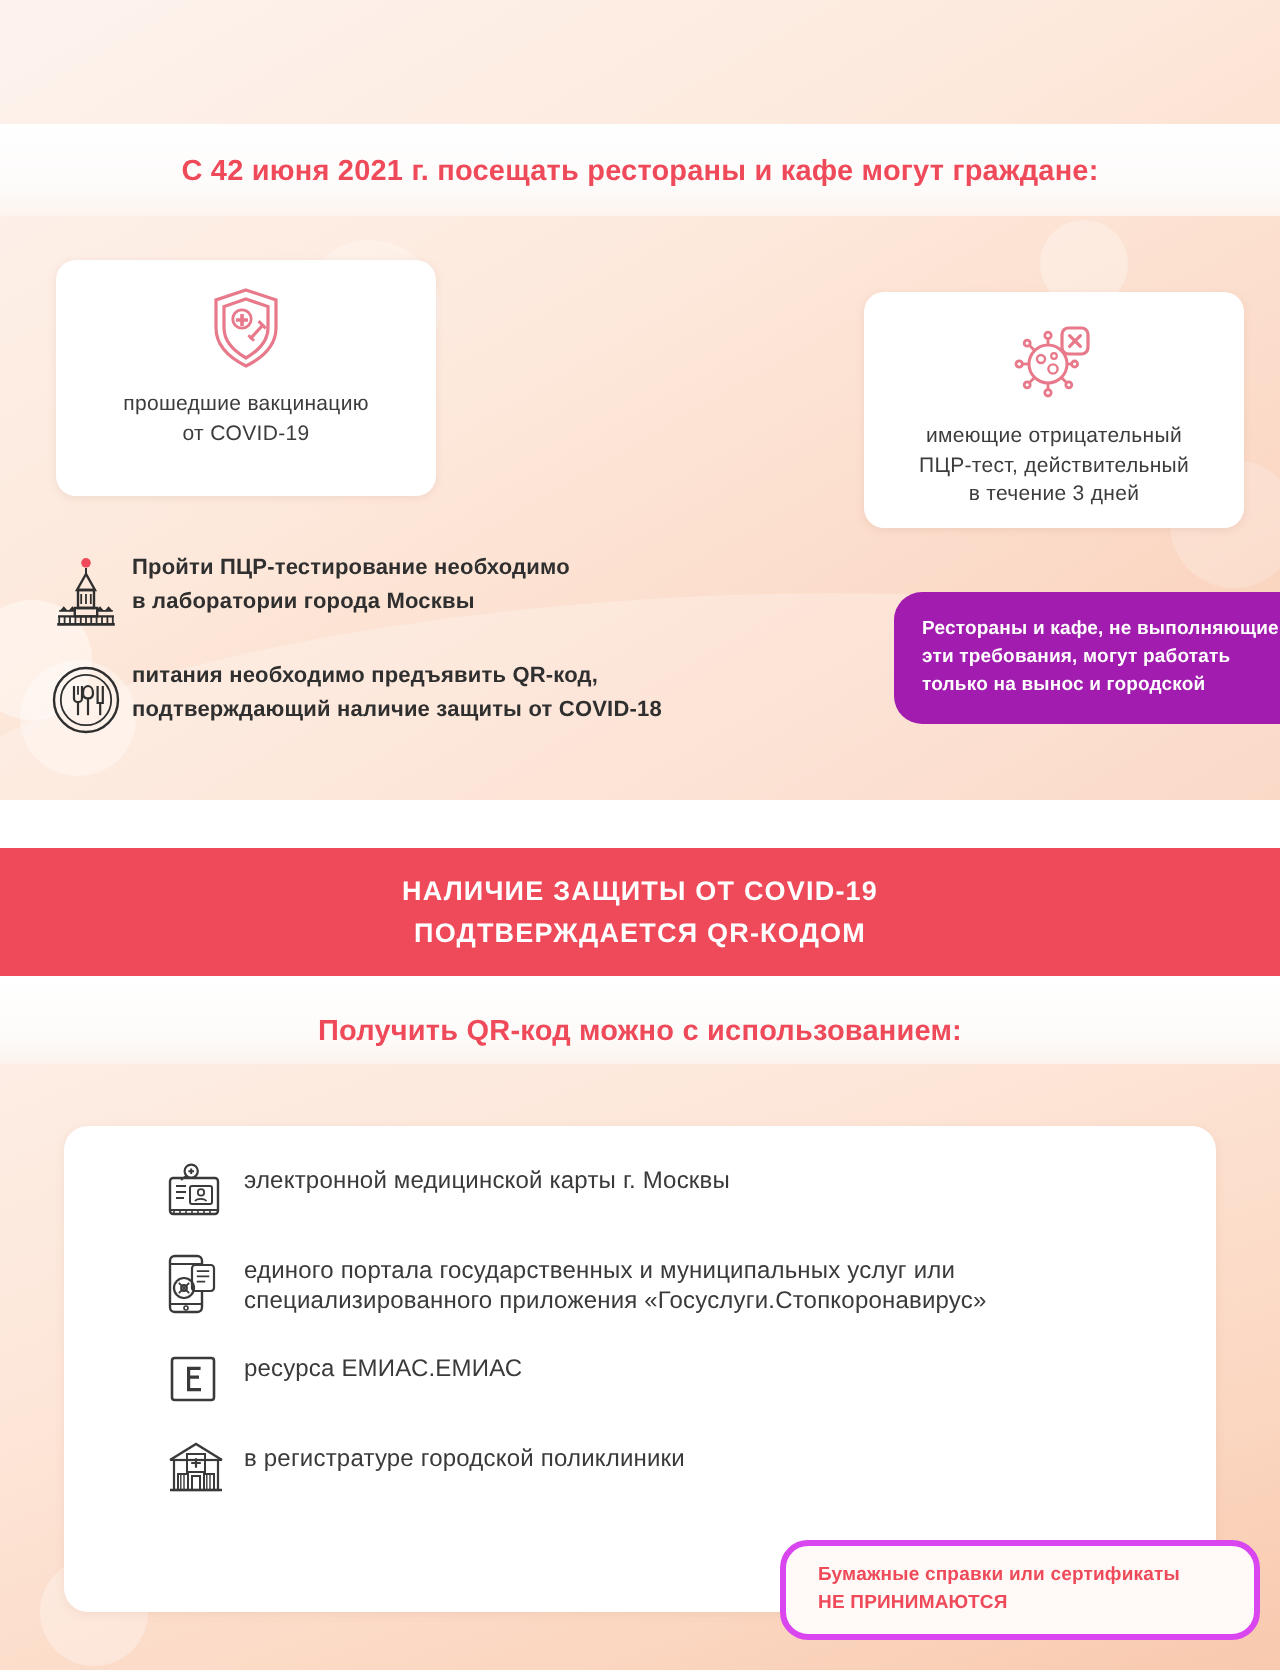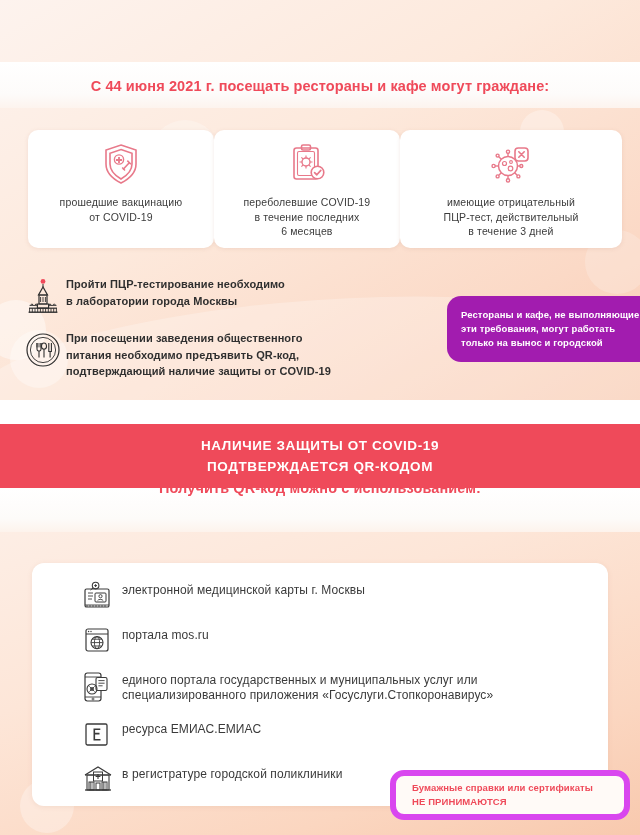--- a/index.html
+++ b/index.html
@@ -93,21 +93,21 @@
     position: absolute;
     width: 640px;
     text-align: center;
     color: #ef4a5a;
     font-size: 14.5px;
     font-weight: bold;
     letter-spacing: 0.1px;
     z-index: 4;
   }
   #subtitle-one { top: 78px; }
-  #subtitle-two { top: 480px; }
+  #subtitle-two { top: 508px; }
 
   
   .white-strip {
     position: absolute;
     left: 0; top: 62px;
     width: 640px; height: 46px;
     background: linear-gradient(#ffffff 0%, #fdfbfa 70%, #fdf4ee 100%);
     z-index: 3;
   }
   .white-strip-2 {
@@ -138,21 +138,21 @@
     width: 190px;
     height: 118px;
     background: #ffffff;
     border-radius: 10px;
     box-shadow: 0 1px 4px rgba(190,140,120,0.18);
     display: flex;
     flex-direction: column;
     align-items: center;
     padding-top: 10px;
   }
-  .card:last-child { width: 227px; }
+  .card:last-child { width: 190px; margin-top: 16px; }
   .card-icon { height: 48px; display: flex; align-items: center; justify-content: center; }
   .card-text {
     margin-top: 7px;
     text-align: center;
     font-size: 10.5px;
     line-height: 14.5px;
     color: #3c3c3c;
     letter-spacing: 0.15px;
     padding: 0 8px;
   }
@@ -235,21 +235,21 @@
     letter-spacing: 0.1px;
     padding-top: 4px;
   }
 
   
   #callout-paper {
     position: absolute;
     left: 390px; top: 770px;
     width: 240px; height: 50px;
     background: #fffaf7;
-    border: 6px solid #d946ef;
+    border: 3px solid #d946ef;
     border-radius: 14px;
     display: flex;
     flex-direction: column;
     justify-content: center;
     padding: 0 16px;
     z-index: 7;
   }
   #callout-paper .cp-line {
     color: #ef4a5a;
     font-size: 9.5px;
@@ -269,21 +269,21 @@
     <div class="blob b2"></div>
     <div class="blob b6"></div>
     <div class="blob b7"></div>
     <div class="blob b1"></div>
     <div class="blob b5"></div>
   </div>
 
   <div class="white-strip"></div>
 
 
-  <div class="subtitle" id="subtitle-one">С 44 июня 2021 г. посещать рестораны и кафе могут граждане:</div>
+  <div class="subtitle" id="subtitle-one">С 42 июня 2021 г. посещать рестораны и кафе могут граждане:</div>
 
   <div class="cards">
 
     <div class="card">
       <div class="card-icon">
         <svg width="40" height="44" viewBox="0 0 40 44" fill="none" stroke="#e8798a" stroke-width="1.6">
           <path d="M20 3 L35 8 V22 C35 31 28 37 20 41 C12 37 5 31 5 22 V8 Z"></path>
           <path d="M20 7.5 L31 11.3 V22 C31 29 25.5 33.8 20 37 C14.5 33.8 9 29 9 22 V11.3 Z"></path>
           <path d="M15 18 h6 M18 15 v6" stroke-width="1.8"></path>
           <circle cx="18" cy="17.5" r="4.6" stroke-width="1.4"></circle>
@@ -291,38 +291,20 @@
           <path d="M26.3 18.6 l3.6 3.6" stroke-width="1.6"></path>
           <path d="M21.2 25.6 l2.8 2.8" stroke-width="1.4"></path>
         </svg>
       </div>
       <div class="card-text">
           <div>прошедшие  вакцинацию</div>
           <div>от COVID-19</div>
         </div>
     </div>
 
-    <div class="card">
-      <div class="card-icon">
-        <svg width="40" height="44" viewBox="0 0 40 44" fill="none" stroke="#e8798a" stroke-width="1.6">
-          <rect x="7" y="6" width="24" height="31" rx="2.5"></rect>
-          <rect x="10.5" y="9.5" width="17" height="24" rx="1.5" stroke-width="1.1"></rect>
-          <rect x="14.5" y="3" width="9" height="5" rx="1.5"></rect>
-          <circle cx="19" cy="20" r="4" stroke-width="1.4"></circle>
-          <path d="M19 13.5v2.5M19 24v2.5M12.5 20h2.5M23 20h2.5M14.4 15.4l1.8 1.8M21.8 22.8l1.8 1.8M14.4 24.6l1.8-1.8M21.8 17.2l1.8-1.8" stroke-width="1.2"></path>
-          <circle cx="30.5" cy="30.5" r="6.3" fill="#ffffff" stroke-width="1.6"></circle>
-          <path d="M27.6 30.6 l2.2 2.2 l4.0-4.4" stroke-width="1.7" stroke-linecap="round" stroke-linejoin="round"></path>
-        </svg>
-      </div>
-      <div class="card-text">
-          <div>переболевшие COVID-19</div>
-          <div>в течение последних</div>
-          <div>6 месяцев</div>
-        </div>
-    </div>
 
     <div class="card">
       <div class="card-icon">
         <svg width="44" height="44" viewBox="0 0 44 44" fill="none" stroke="#e8798a" stroke-width="1.5">
           <circle cx="19" cy="24" r="9.5"></circle>
           <circle cx="15.5" cy="21.5" r="2" stroke-width="1.2"></circle>
           <circle cx="21.5" cy="26.5" r="2.3" stroke-width="1.2"></circle>
           <circle cx="22" cy="20" r="1.4" stroke-width="1.1"></circle>
           <g stroke-width="1.4">
             <path d="M19 14.5v-3.5"></path>
@@ -383,23 +365,22 @@
         <path d="M12 11 v6.2 a1.8 1.8 0 0 0 1.8 1.8 h0.4 a1.8 1.8 0 0 0 1.8-1.8 V11" stroke-width="1.1"></path>
         <path d="M12 11 v4.4 M14 11 v4.4 M16 11 v4.4" stroke-width="0.9"></path>
         <path d="M14 19 v6.6" stroke-width="1.1"></path>
         <path d="M18.6 11 c-1.5 0-2.5 1.6-2.5 3.6 0 1.6 1 2.6 2.5 2.6 s2.5-1 2.5-2.6 c0-2-1-3.6-2.5-3.6 Z" stroke-width="1.1" transform="translate(0.4,0)"></path>
         <path d="M19 17.2 v8.4" stroke-width="1.1"></path>
         <path d="M23.8 11 v8.5 h2.6 V11" stroke-width="1.1"></path>
         <path d="M25.1 19.5 v6.1" stroke-width="1.1"></path>
       </svg>
     </div>
     <div class="info-text">
-      <div>При посещении заведения общественного</div>
       <div>питания необходимо предъявить QR-код,</div>
-      <div>подтверждающий наличие защиты от COVID-19</div>
+      <div>подтверждающий наличие защиты от COVID-18</div>
     </div>
   </div>
 
   <div id="callout-takeaway">
     <div class="co-line">Рестораны и кафе, не выполняющие</div>
     <div class="co-line">эти требования, могут работать</div>
     <div class="co-line"><span>только на </span><span class="underlined">вынос и городской</span></div>
   </div>
 
   <div class="white-gap"></div>
@@ -431,34 +412,20 @@
           <path d="M15.6 20.6 c0.6-1.6 4.8-1.6 5.6 0" stroke-width="0.9"></path>
           <path d="M6 13 h5 M6 16 h5 M6 19 h4" stroke-width="0.9"></path>
           <circle cx="13.6" cy="5.6" r="3.3" stroke-width="1.1"></circle>
           <path d="M12.2 5.6 h2.8 M13.6 4.2 v2.8" stroke-width="1"></path>
           <path d="M11 8 l-2.5 2" stroke-width="1"></path>
         </svg>
       </div>
       <div class="src-text">электронной медицинской карты г. Москвы</div>
     </div>
 
-    <div class="src-item">
-      <div class="src-icon">
-        <svg width="30" height="30" viewBox="0 0 30 30" fill="none" stroke="#3a3a3a" stroke-width="1.2">
-          <rect x="4" y="4" width="22" height="22" rx="2"></rect>
-          <path d="M4 9 h22" stroke-width="1"></path>
-          <circle cx="6.6" cy="6.5" r="0.7" fill="#3a3a3a" stroke="none"></circle>
-          <circle cx="9" cy="6.5" r="0.7" fill="#3a3a3a" stroke="none"></circle>
-          <circle cx="15" cy="17.6" r="6" stroke-width="1.1"></circle>
-          <ellipse cx="15" cy="17.6" rx="2.6" ry="6" stroke-width="0.9"></ellipse>
-          <path d="M9.2 17.6 h11.6 M10.2 14.2 h9.6 M10.2 21 h9.6" stroke-width="0.9"></path>
-        </svg>
-      </div>
-      <div class="src-text">портала mos.ru</div>
-    </div>
 
     <div class="src-item">
       <div class="src-icon">
         <svg width="30" height="34" viewBox="0 0 30 34" fill="none" stroke="#3a3a3a" stroke-width="1.2">
           <rect x="3" y="3" width="16" height="28" rx="2.4"></rect>
           <path d="M3 7 h16 M3 27 h16" stroke-width="0.9"></path>
           <circle cx="11" cy="29" r="1" stroke-width="0.8"></circle>
           <rect x="14" y="7.5" width="11" height="13" rx="1.6" fill="#ffffff" stroke-width="1.1"></rect>
           <path d="M16.4 10.6 h6.2 M16.4 13.2 h6.2 M16.4 15.8 h4.2" stroke-width="0.9"></path>
           <circle cx="10" cy="19" r="5" stroke-width="1.1"></circle>

